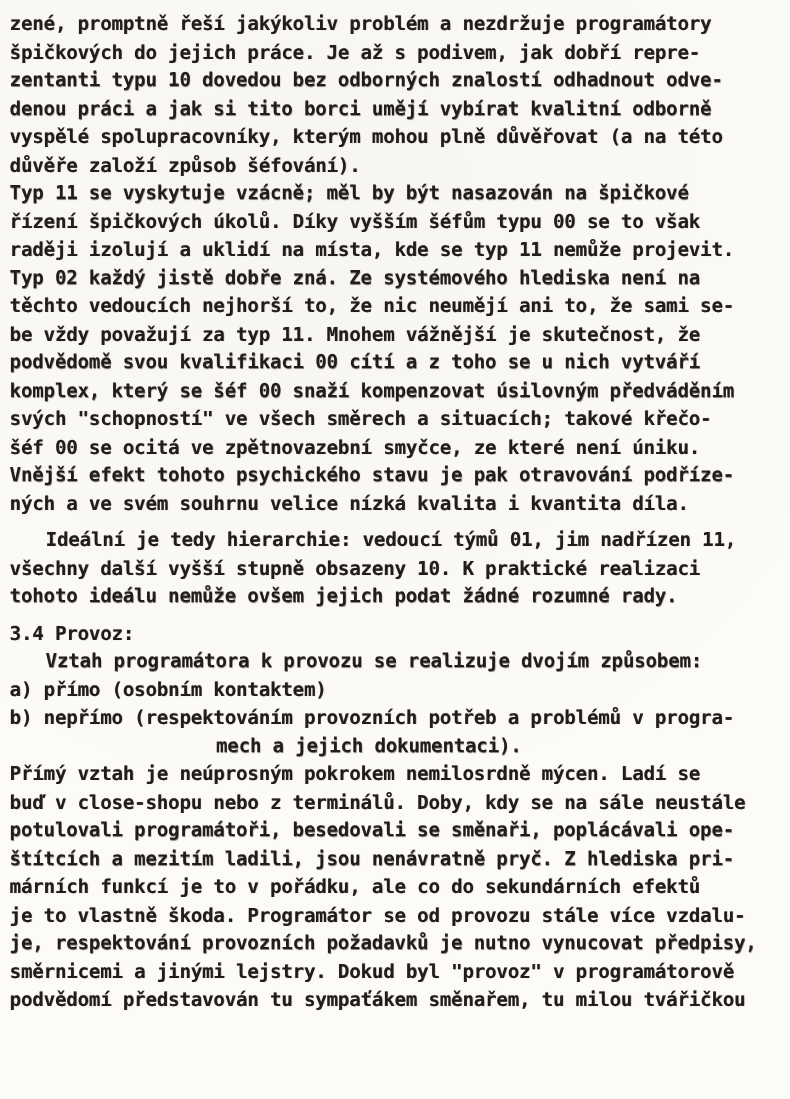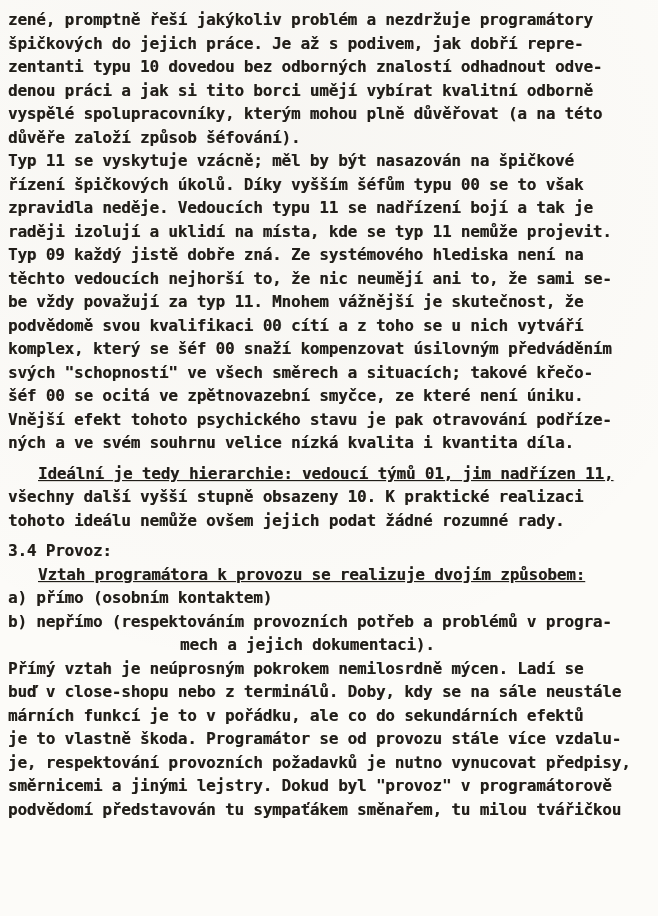--- a/index.html
+++ b/index.html
@@ -22,41 +22,40 @@
       font-size: 16px;
       color: #211e19;
     }
     .line {
       height: 23.5px;
       line-height: 23.5px;
       white-space: pre;
       letter-spacing: -0.2px;
       text-shadow: 0.3px 0.3px 0.6px rgba(38,33,27,0.55);
     }
-    .indent-first { padding-left: 30px; text-decoration: underline; }
+    .indent-first { padding-left: 30px; }
     .indent-deep  { padding-left: 172px; }
     .para-gap     { margin-top: 7px; }
   </style>
 </head>
 <body>
 
 <div class="page">
 
   <div class="line">zené, promptně řeší jakýkoliv problém a nezdržuje programátory</div>
   <div class="line">špičkových do jejich práce. Je až s podivem, jak dobří repre-</div>
   <div class="line">zentanti typu 10 dovedou bez odborných znalostí odhadnout odve-</div>
   <div class="line">denou práci a jak si tito borci umějí vybírat kvalitní odborně</div>
   <div class="line">vyspělé spolupracovníky, kterým mohou plně důvěřovat (a na této</div>
   <div class="line">důvěře založí způsob šéfování).</div>
 
   <div class="line">Typ 11 se vyskytuje vzácně; měl by být nasazován na špičkové</div>
   <div class="line">řízení špičkových úkolů. Díky vyšším šéfům typu 00 se to však</div>
-  <div class="line">zpravidla neděje. Vedoucích typu 11 se nadřízení bojí a tak je</div>
   <div class="line">raději izolují a uklidí na místa, kde se typ 11 nemůže projevit.</div>
-  <div class="line">Typ 09 každý jistě dobře zná. Ze systémového hlediska není na</div>
+  <div class="line">Typ 02 každý jistě dobře zná. Ze systémového hlediska není na</div>
   <div class="line">těchto vedoucích nejhorší to, že nic neumějí ani to, že sami se-</div>
   <div class="line">be vždy považují za typ 11. Mnohem vážnější je skutečnost, že</div>
   <div class="line">podvědomě svou kvalifikaci 00 cítí a z toho se u nich vytváří</div>
   <div class="line">komplex, který se šéf 00 snaží kompenzovat úsilovným předváděním</div>
   <div class="line">svých "schopností" ve všech směrech a situacích; takové křečo-</div>
   <div class="line">šéf 00 se ocitá ve zpětnovazební smyčce, ze které není úniku.</div>
   <div class="line">Vnější efekt tohoto psychického stavu je pak otravování podříze-</div>
   <div class="line">ných a ve svém souhrnu velice nízká kvalita i kvantita díla.</div>
 
   <div class="line indent-first para-gap">Ideální je tedy hierarchie: vedoucí týmů 01, jim nadřízen 11,</div>
@@ -64,19 +63,21 @@
   <div class="line">tohoto ideálu nemůže ovšem jejich podat žádné rozumné rady.</div>
 
   <div class="line para-gap">3.4 Provoz:</div>
   <div class="line indent-first">Vztah programátora k provozu se realizuje dvojím způsobem:</div>
   <div class="line">a) přímo (osobním kontaktem)</div>
   <div class="line">b) nepřímo (respektováním provozních potřeb a problémů v progra-</div>
   <div class="line indent-deep">mech a jejich dokumentaci).</div>
 
   <div class="line">Přímý vztah je neúprosným pokrokem nemilosrdně mýcen. Ladí se</div>
   <div class="line">buď v close-shopu nebo z terminálů. Doby, kdy se na sále neustále</div>
+  <div class="line">potulovali programátoři, besedovali se směnaři, poplácávali ope-</div>
+  <div class="line">štítcích a mezitím ladili, jsou nenávratně pryč. Z hlediska pri-</div>
   <div class="line">márních funkcí je to v pořádku, ale co do sekundárních efektů</div>
   <div class="line">je to vlastně škoda. Programátor se od provozu stále více vzdalu-</div>
   <div class="line">je, respektování provozních požadavků je nutno vynucovat předpisy,</div>
   <div class="line">směrnicemi a jinými lejstry. Dokud byl "provoz" v programátorově</div>
   <div class="line">podvědomí představován tu sympaťákem směnařem, tu milou tvářičkou</div>
 
 </div>
 
 </body></html>

